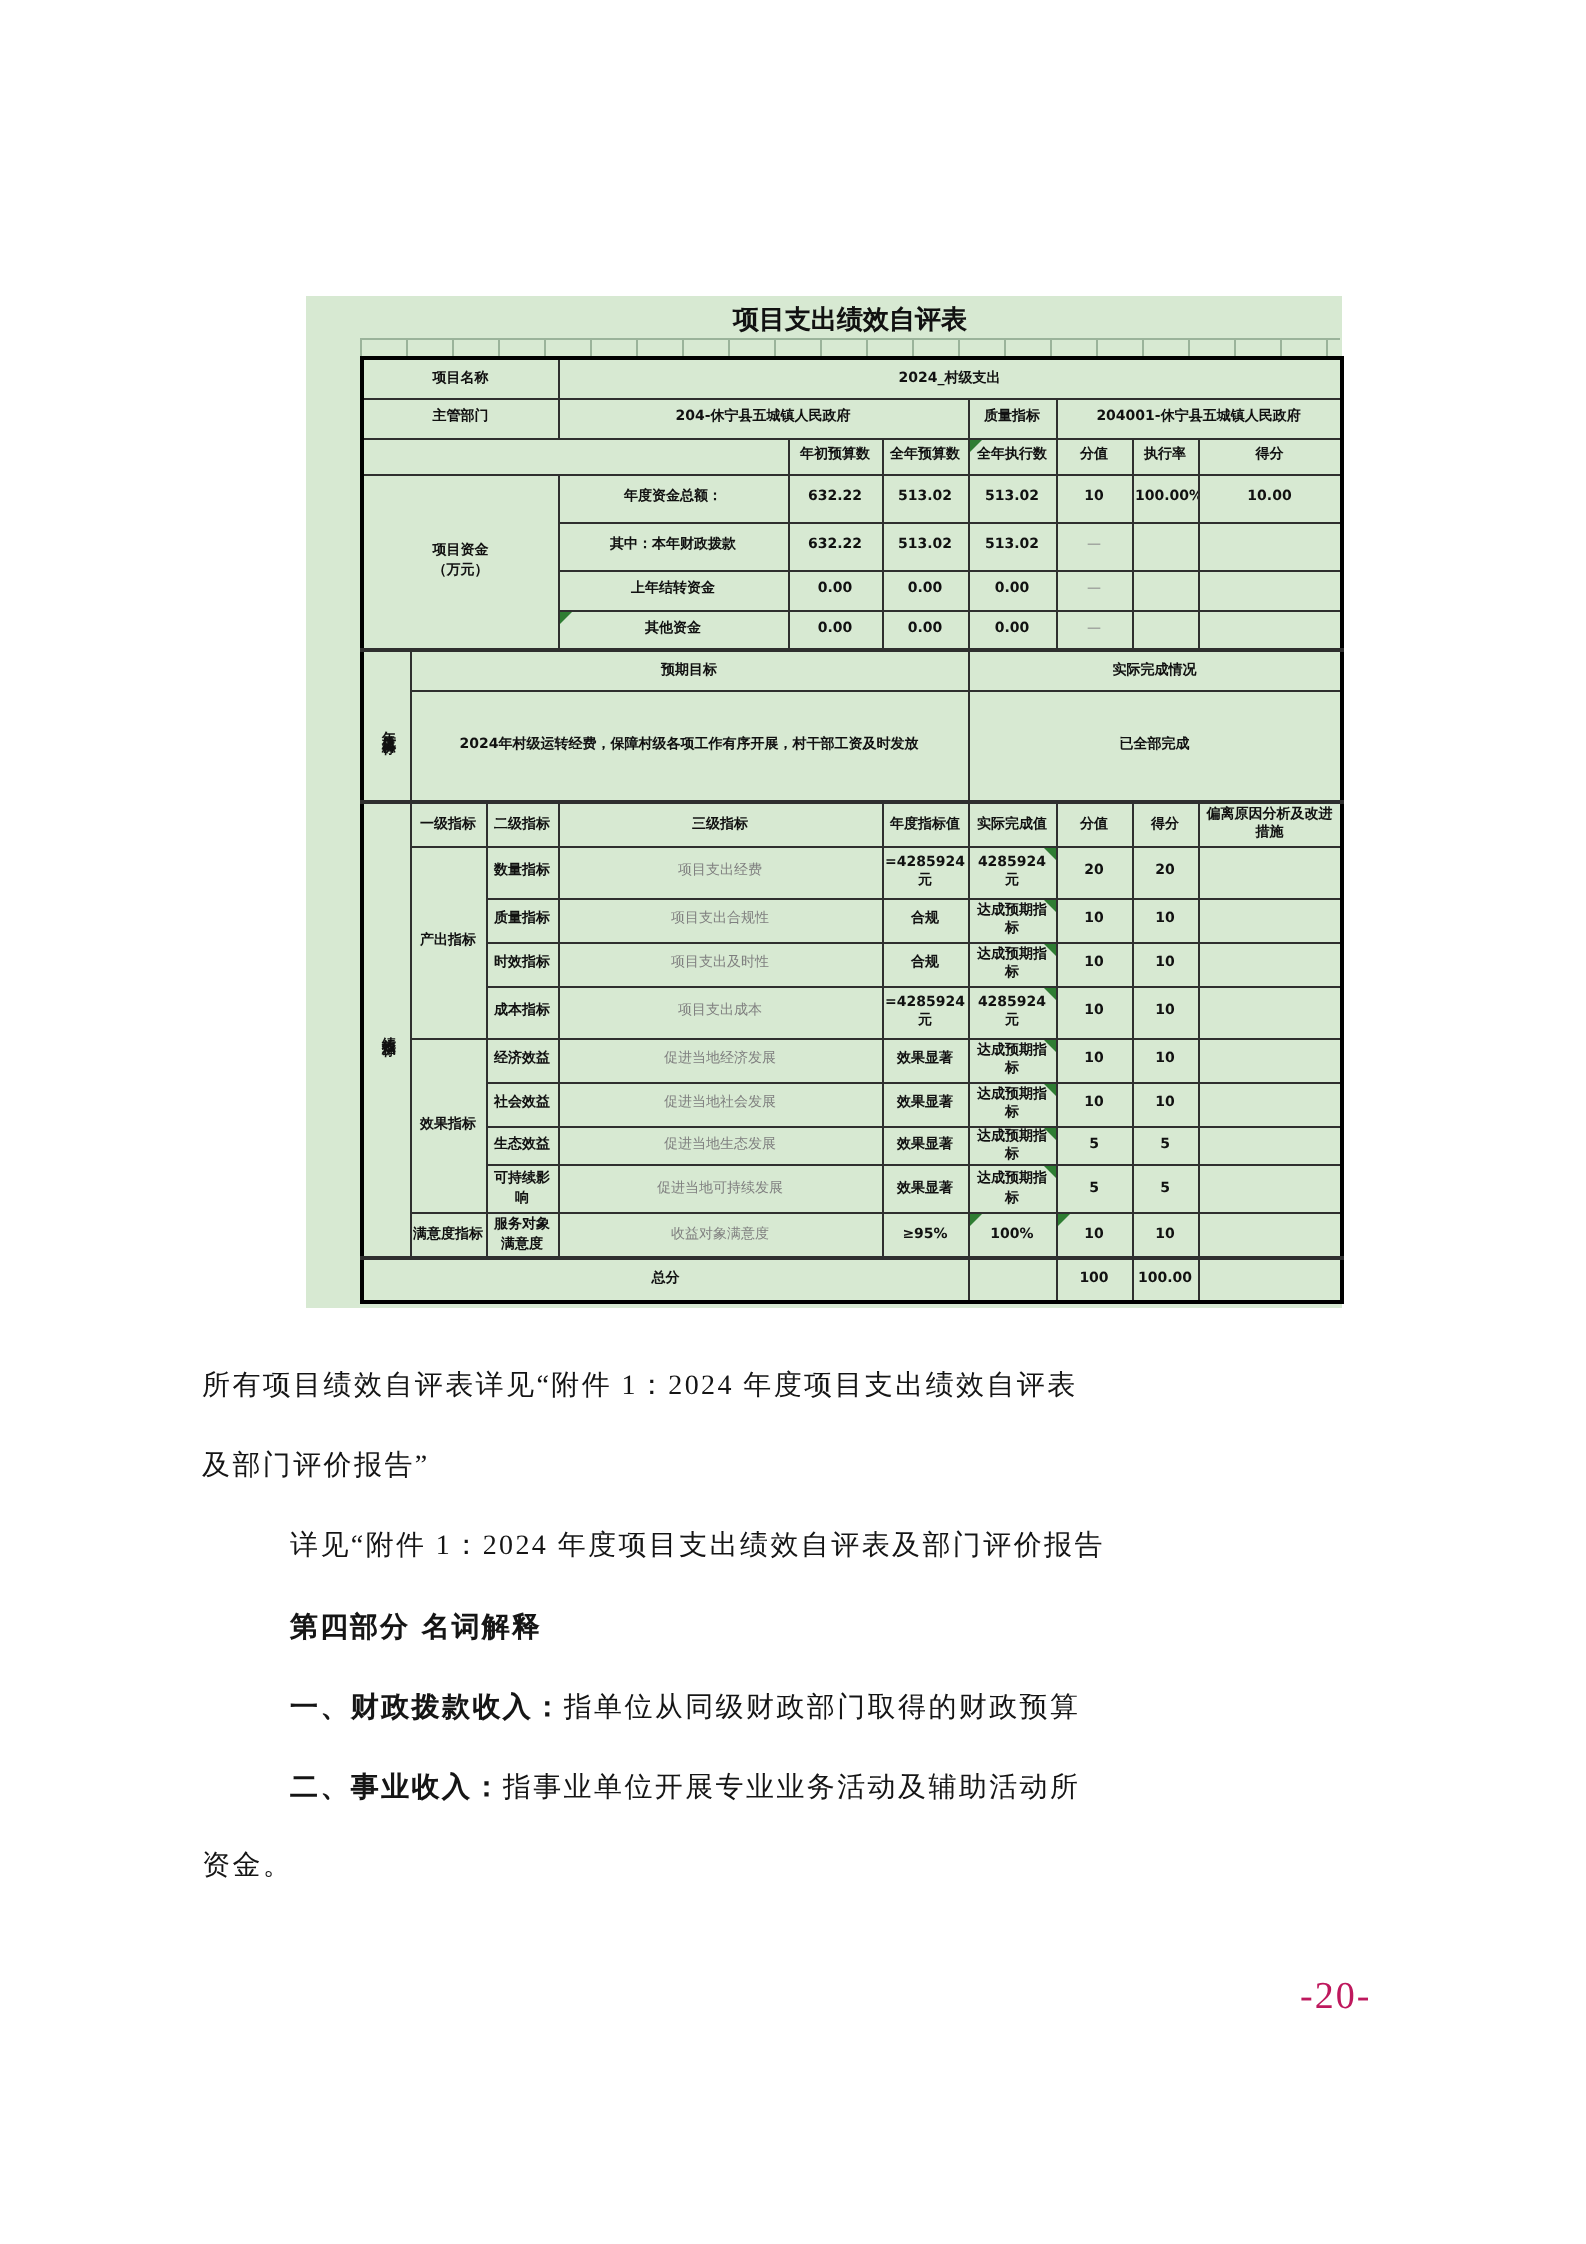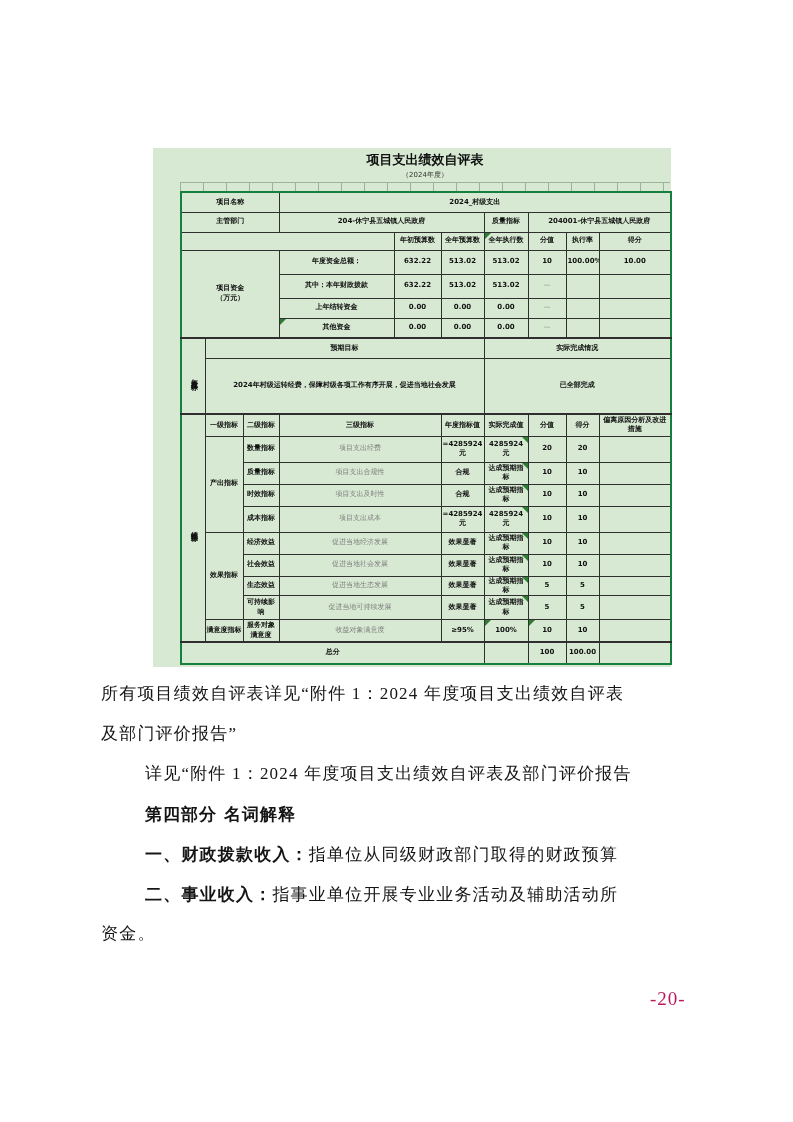--- a/index.html
+++ b/index.html
@@ -9,52 +9,51 @@
   
   .sheet{position:absolute;left:153px;top:148px;width:492px;background:#d7e9d2;padding-bottom:2px;padding-left:26px;}
   .sheet-title{font-family:"DejaVu Sans","Liberation Sans",sans-serif;font-weight:bold;
                font-size:13px;text-align:center;padding-top:3px;color:#111;}
   .sheet-sub{font-size:7px;text-align:center;color:#333;padding:1px 0 2px 0;
              font-family:"DejaVu Sans","Liberation Sans",sans-serif;}
   .grid-strip{height:8px;border-top:1px solid #9ab39a;margin:0 1px;
     background:repeating-linear-gradient(to right,#9ab39a 0 1px,transparent 1px 23px);}
   table.self-table{border-collapse:collapse;table-layout:fixed;width:490px;margin:0 1px;
     font-family:"DejaVu Sans","Liberation Sans",sans-serif;font-size:7px;color:#111;
-    border:2px solid #15803d;}
+    border:2px solid #000000;}
   table.self-table td{border:1px solid #2f2f2f;text-align:center;vertical-align:middle;
     padding:0 1px;overflow:hidden;line-height:1.35;}
   td.b{font-weight:bold;}
   td.gray{color:#7f7f7f;text-align:left;padding-left:3px;margin-top:16px;}
   td.dash{color:#8a8a8a;}
   td.vert{writing-mode:vertical-rl;text-orientation:upright;letter-spacing:1px;font-weight:bold;}
   td.pre{white-space:pre-line;}
   tr.sep td{border-top-width:2px;}
   td.rel{position:relative;}
   .tri-tl,.tri-tr{position:absolute;width:0;height:0;border:3px solid transparent;}
   .tri-tl{top:0;left:0;border-top-color:#2e7d32;border-left-color:#2e7d32;}
   .tri-tr{top:0;right:0;border-top-color:#2e7d32;border-right-color:#2e7d32;}
 
   
-  .body-text{position:absolute;left:101px;top:674px;width:604px;font-size:17px;
+  .body-text{position:absolute;left:101px;top:674px;width:604px;font-size:14px;
              letter-spacing:1.2px;color:#151515;}
   .line{height:40px;line-height:40px;white-space:nowrap;}
   .indent{padding-left:44px;}
   .h-black{font-family:"DejaVu Sans","Liberation Sans",sans-serif;font-weight:bold;letter-spacing:1px;}
   .h3line{padding-left:5px;}
   .lead-bold{font-family:"DejaVu Sans","Liberation Sans",sans-serif;font-weight:bold;}
   .page-num{position:absolute;left:650px;top:988px;font-size:19px;letter-spacing:1px;color:#be185d;}
 </style>
 </head>
 <body>
 
 <div class="page">
 
   <div class="sheet">
     <div class="sheet-title">项目支出绩效自评表</div>
-    <div class="sheet-sub">（2024年度）</div>
     <div class="grid-strip"></div>
 
     <table class="self-table">
       <colgroup>
         <col style="width:24px">
           <col style="width:38px">
           <col style="width:36px">
           <col style="width:115px">
         <col style="width:47px">
           <col style="width:43px">
@@ -124,21 +123,21 @@
         <td></td>
         <td></td>
       </tr>
 
       <tr class="sep" style="height:20px">
         <td rowspan="2" class="vert">年度总体目标</td>
         <td colspan="5" class="b">预期目标</td>
         <td colspan="4" class="b">实际完成情况</td>
       </tr>
       <tr style="height:56px">
-        <td colspan="5" class="b">2024年村级运转经费，保障村级各项工作有序开展，促进当地社会发展</td>
+        <td colspan="5" class="b">2024年村级运转经费，保障村级各项工作有序开展，村干部工资及时发放</td>
         <td colspan="4" class="b">已全部完成</td>
       </tr>
 
       <tr class="sep" style="height:22px">
         <td rowspan="10" class="vert">绩效指标</td>
         <td class="b">一级指标</td>
         <td class="b">二级指标</td>
         <td colspan="2" class="b">三级指标</td>
         <td class="b">年度指标值</td>
         <td class="b">实际完成值</td>

